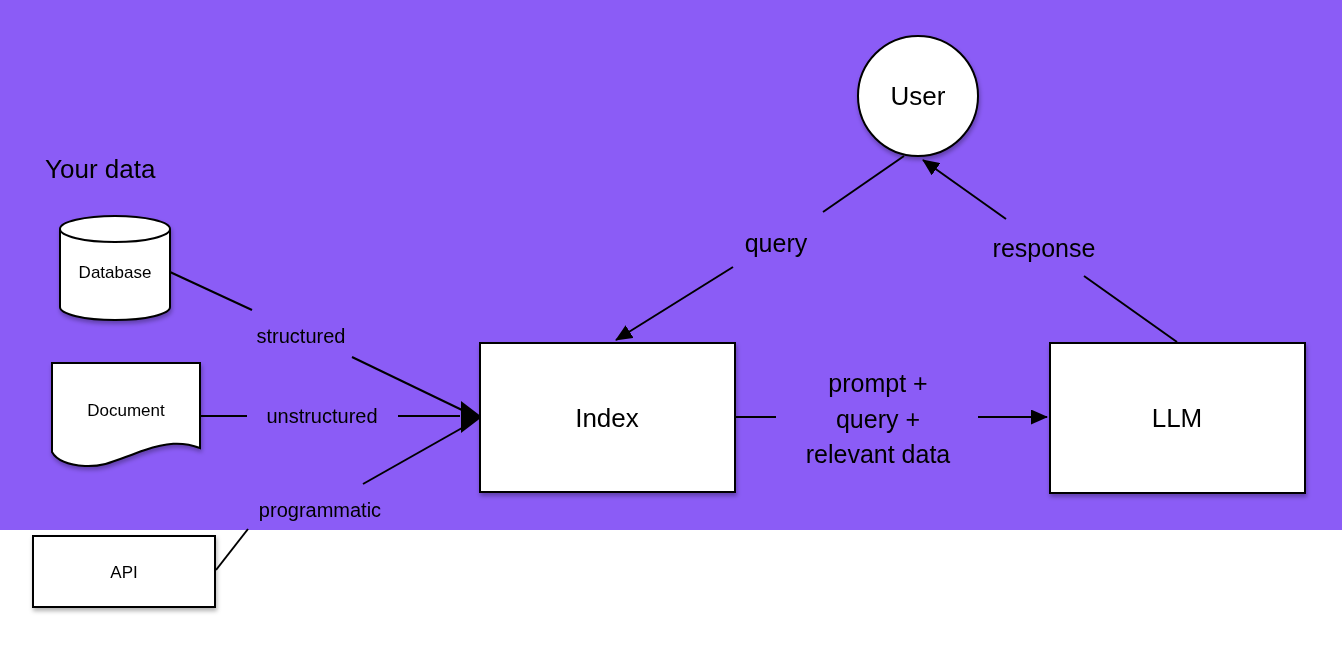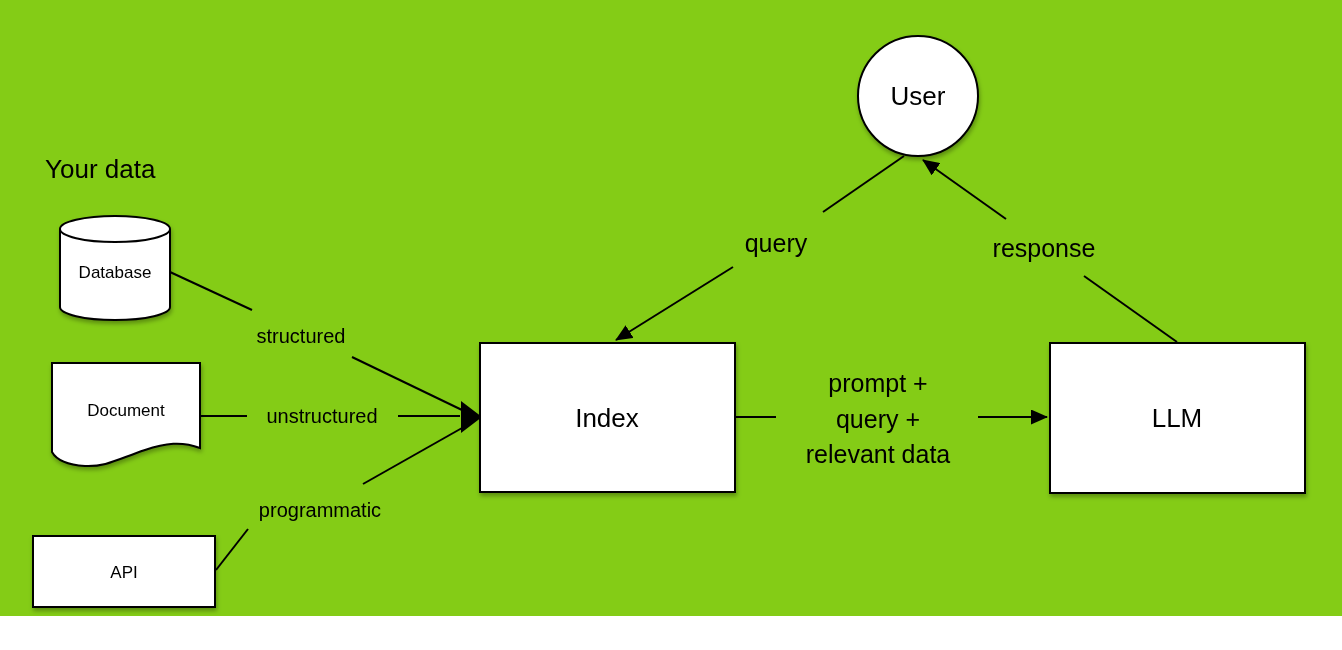--- a/index.html
+++ b/index.html
@@ -7,22 +7,22 @@
     padding: 0;
     background: #ffffff;
     width: 1342px;
     height: 650px;
     overflow: hidden;
     font-family: "Liberation Sans", sans-serif;
   }
   .stage {
     position: relative;
     width: 1342px;
-    height: 616px;
-    background: #84cc16;
+    height: 530px;
+    background: #8b5cf6;
   }
   svg { display: block; }
   text {
     font-family: "Liberation Sans", sans-serif;
     fill: #000000;
   }
   .node-shape {
     fill: #ffffff;
     stroke: #000000;
     stroke-width: 2;

